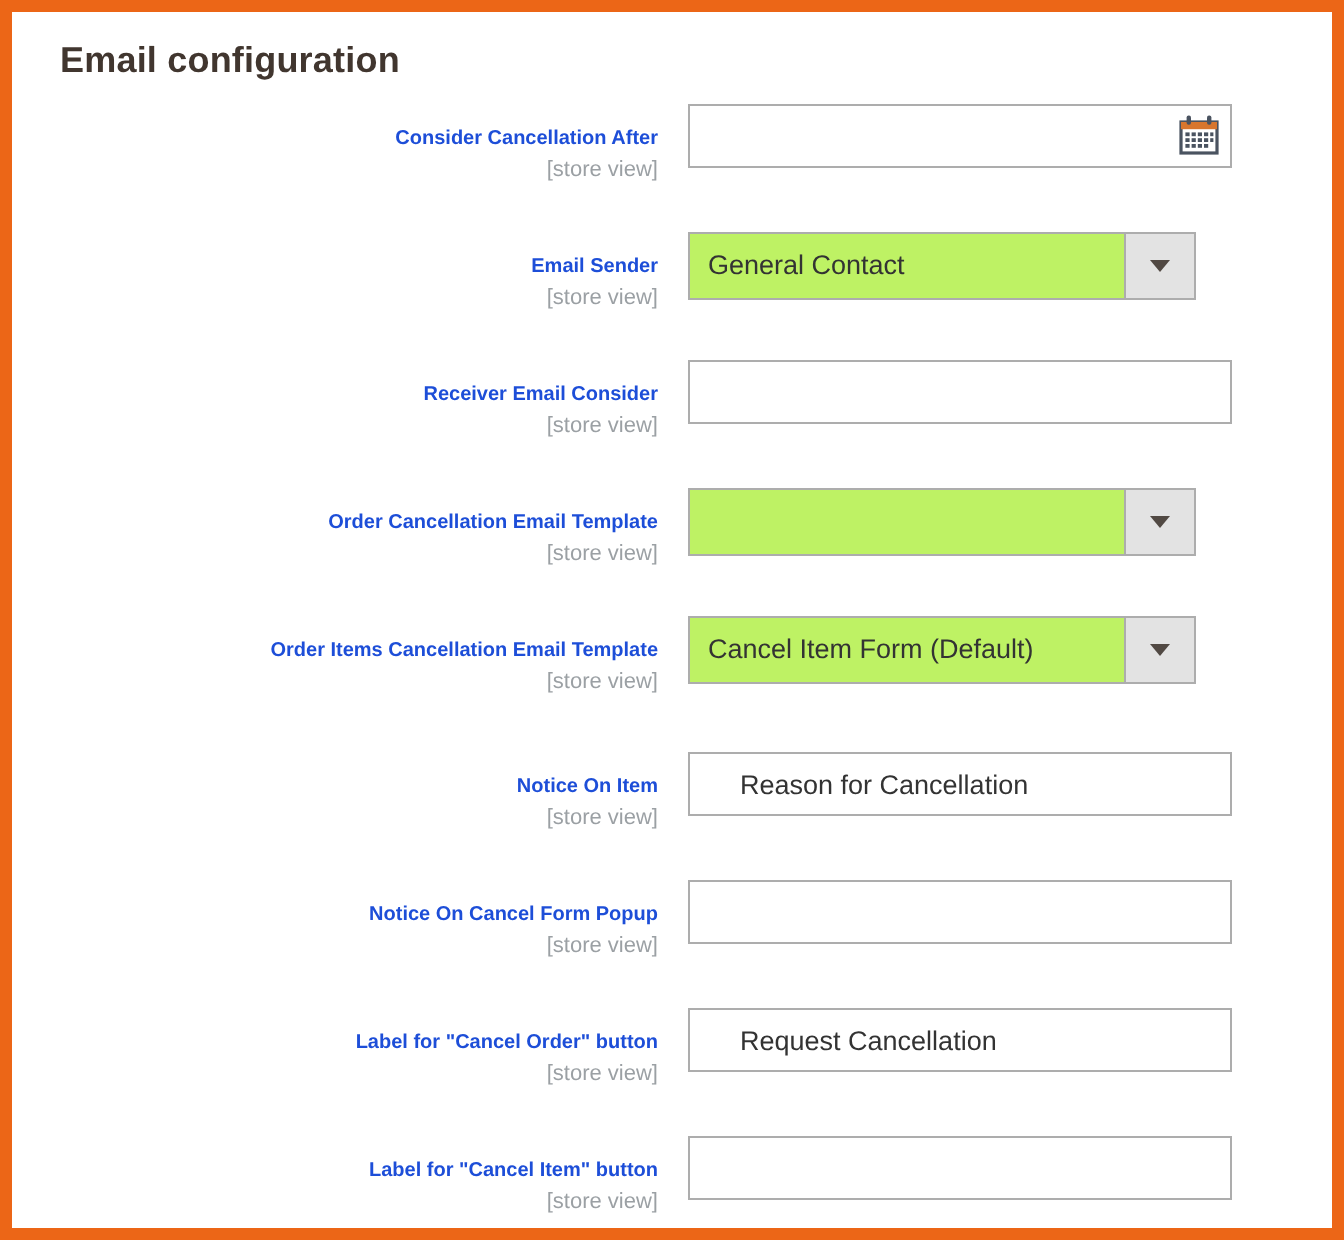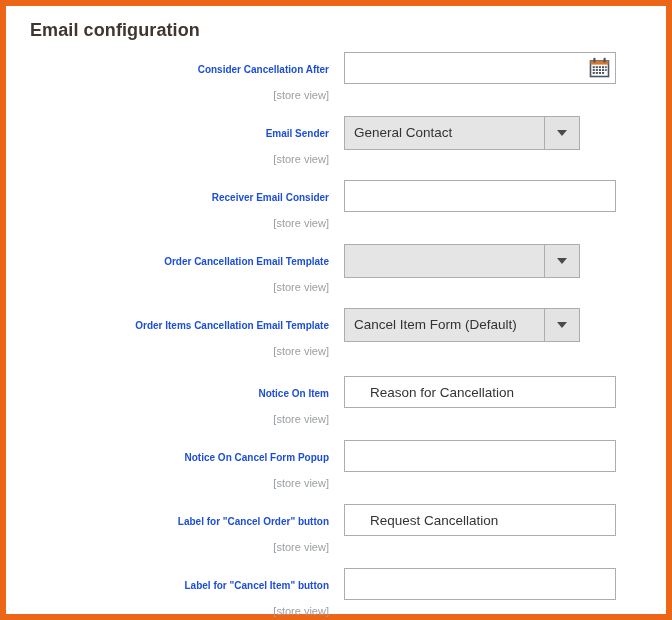--- a/index.html
+++ b/index.html
@@ -76,21 +76,21 @@
     color: #1d4ed8;
     line-height: 17px;
     white-space: nowrap;
   }
 
   .label-scope {
     display: block;
     font-size: 11px;
     color: #9ba0a4;
     line-height: 15px;
-    margin-top: 10px;
+    margin-top: 0;
     white-space: nowrap;
   }
 
   .control-col {
     position: absolute;
     left: 338px;
     top: 0;
     width: 272px;
   }
 
@@ -123,24 +123,24 @@
     border: none;
     padding: 0;
     cursor: pointer;
     line-height: 0;
   }
 
   
   .select-wrap {
     position: relative;
     box-sizing: border-box;
-    width: 236px;
+    width: 254px;
     height: 34px;
     border: 1px solid #adadad;
-    background: #e5e5e5;
+    background: #bef264;
     display: block;
   }
   .select-value {
     position: absolute;
     left: 0; top: 0;
     right: 34px;
     height: 32px;
     line-height: 32px;
     padding: 0 9px;
     font-size: 13.5px;

